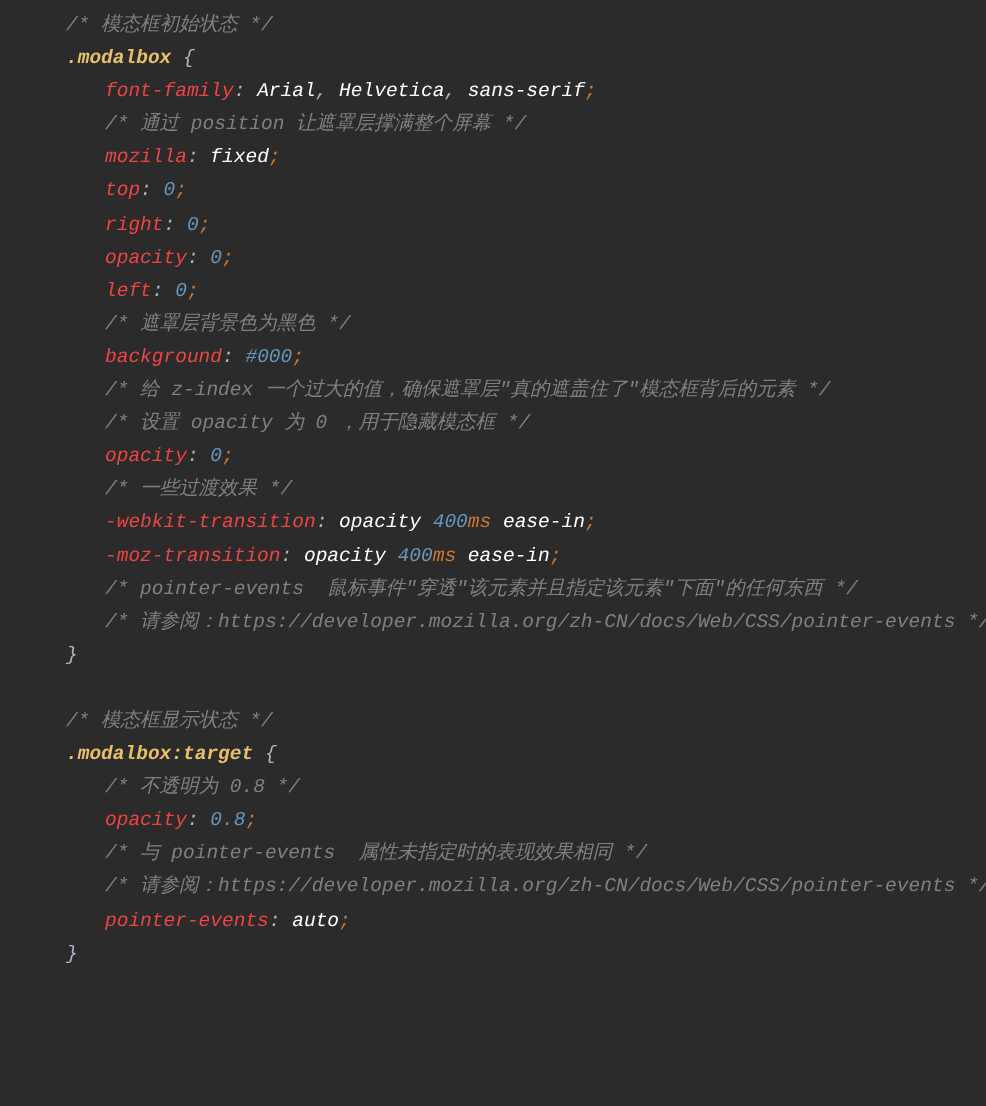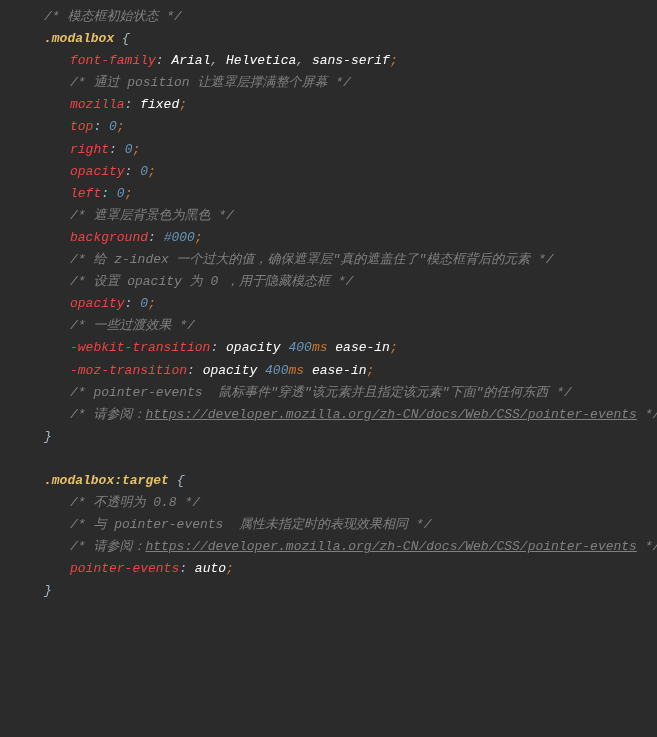--- a/index.html
+++ b/index.html
@@ -16,21 +16,21 @@
   .line { white-space: pre; }
   .comment  { color: #808080; margin-top: 28px; }
   .selector { color: #e8bf6a; font-weight: bold; }
   .brace    { color: #a9b7c6; }
   .prop     { color: #ef4444; text-align: center; }
   .colon    { color: #a9b7c6; }
   .ident    { color: #ffffff; }
   .num      { color: #6897bb; }
   .unit     { color: #cc7832; text-align: center; }
   .semi     { color: #cc7832; }
-  .url      { color: #808080; text-decoration: underline; }
+  .url      { color: #808080; }
   .ind1 { padding-left: 26px; }
   .ind2 { padding-left: 52px; }
 </style>
 </head>
 <body>
 
 <div id="code">
     <div class="line ind1"><span class="comment">/* 模态框初始状态 */</span></div>
     <div class="line ind1"><span class="selector">.modalbox</span> <span class="brace">{</span></div>
     <div class="line ind2"><span class="prop">font-family</span><span class="colon">: </span><span class="ident">Arial</span><span class="colon">, </span><span class="ident">Helvetica</span><span class="colon">, </span><span class="ident">sans-serif</span><span class="semi">;</span></div>
@@ -45,21 +45,23 @@
     <div class="line ind2"><span class="comment">/* 给 z-index 一个过大的值，确保遮罩层"真的遮盖住了"模态框背后的元素 */</span></div>
     <div class="line ind2"><span class="comment">/* 设置 opacity 为 0 ，用于隐藏模态框 */</span></div>
     <div class="line ind2"><span class="prop">opacity</span><span class="colon">: </span><span class="num">0</span><span class="semi">;</span></div>
     <div class="line ind2"><span class="comment">/* 一些过渡效果 */</span></div>
     <div class="line ind2"><span class="prop">-webkit-transition</span><span class="colon">: </span><span class="ident">opacity</span> <span class="num">400</span><span class="unit">ms</span> <span class="ident">ease-in</span><span class="semi">;</span></div>
     <div class="line ind2"><span class="prop">-moz-transition</span><span class="colon">: </span><span class="ident">opacity</span> <span class="num">400</span><span class="unit">ms</span> <span class="ident">ease-in</span><span class="semi">;</span></div>
     <div class="line ind2"><span class="comment">/* pointer-events  鼠标事件"穿透"该元素并且指定该元素"下面"的任何东西 */</span></div>
     <div class="line ind2"><span class="comment">/* 请参阅：</span><span class="url">https://developer.mozilla.org/zh-CN/docs/Web/CSS/pointer-events</span><span class="comment"> */</span></div>
     <div class="line ind1"><span class="brace">}</span></div>
     <div class="line">&nbsp;</div>
+    <div class="line ind1"><span class="comment">/* 模态框显示状态 */</span></div>
     <div class="line ind1"><span class="selector">.modalbox:target</span> <span class="brace">{</span></div>
     <div class="line ind2"><span class="comment">/* 不透明为 0.8 */</span></div>
+    <div class="line ind2"><span class="prop">opacity</span><span class="colon">: </span><span class="num">0.8</span><span class="semi">;</span></div>
     <div class="line ind2"><span class="comment">/* 与 pointer-events  属性未指定时的表现效果相同 */</span></div>
     <div class="line ind2"><span class="comment">/* 请参阅：</span><span class="url">https://developer.mozilla.org/zh-CN/docs/Web/CSS/pointer-events</span><span class="comment"> */</span></div>
     <div class="line ind2"><span class="prop">pointer-events</span><span class="colon">: </span><span class="ident">auto</span><span class="semi">;</span></div>
     <div class="line ind1"><span class="brace">}</span></div>
     <div class="line">&nbsp;</div>
     <div class="line ind1"></div>
   </div>
 
 </body></html>

